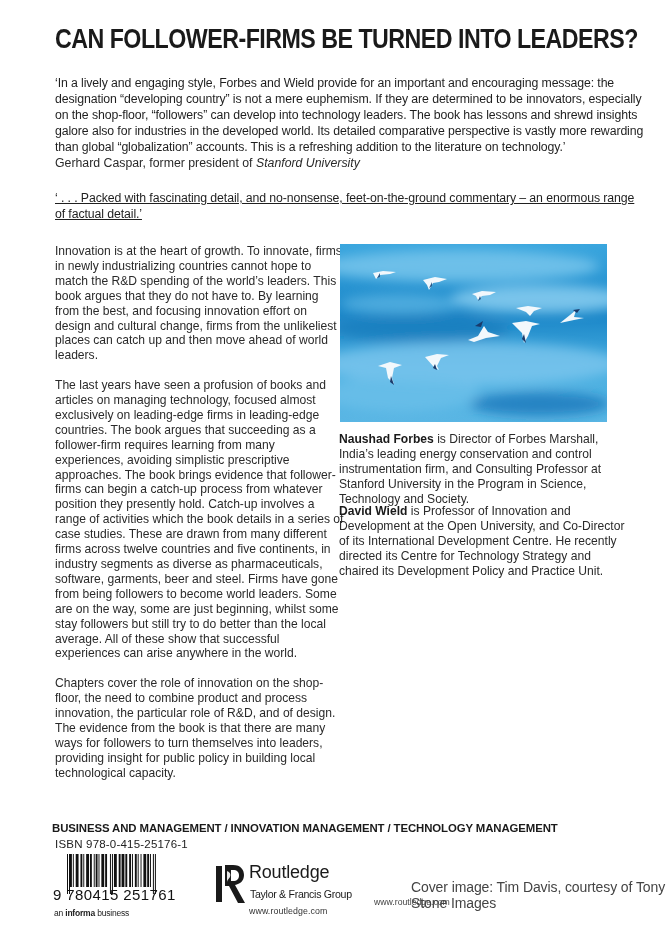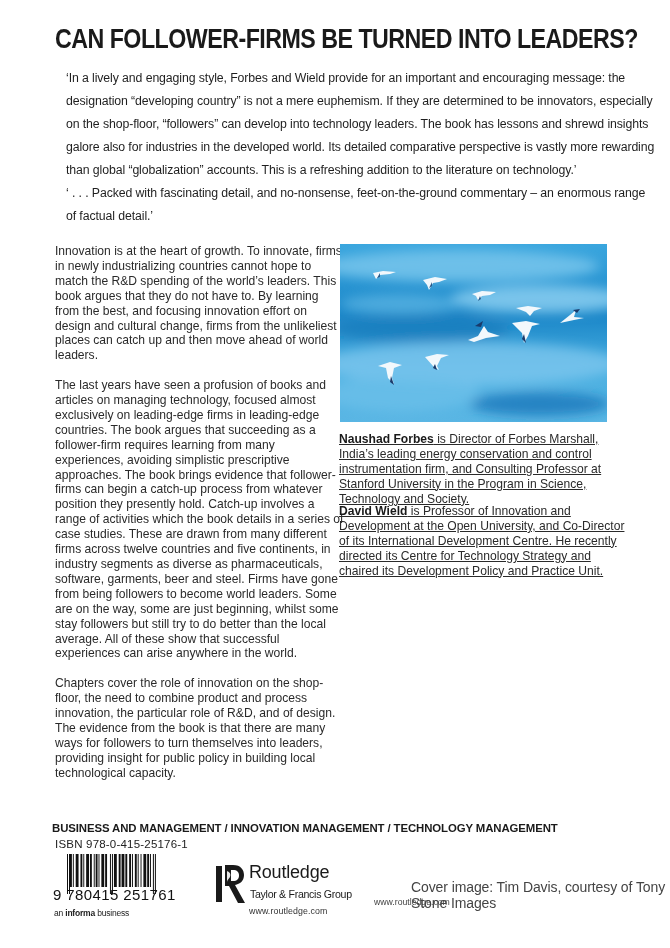--- a/index.html
+++ b/index.html
@@ -7,37 +7,37 @@
     body { position: relative; font-family: "Liberation Sans", sans-serif; color: #1c1c1c; }
 
     .title {
       position: absolute; left: 55px; top: 24px;
       font-family: "Liberation Sans", sans-serif;
       font-weight: bold; font-size: 27px; letter-spacing: -0.6px;
       transform: scaleX(0.86); transform-origin: left top;
       white-space: nowrap; color: #1a1a1a;
     }
 
-    .quote { position: absolute; left: 66px; width: 590px; font-size: 12.3px; line-height: 23px; color: #1f1f1f; }
+    .quote { position: absolute; left: 55px; width: 590px; font-size: 12.3px; line-height: 16px; color: #1f1f1f; margin-top: 8px; }
     .quote .q-text { letter-spacing: -0.1px; }
     .quote .q-attr { font-size: 12.3px; color: #2a2a2a; }
     .quote .q-attr i { font-style: italic; }
     .quote1 { top: 67px; }
-    .quote2 { top: 182px; }
+    .quote2 { top: 182px; text-decoration: underline; }
 
     .left-col { position: absolute; left: 55px; top: 244px; width: 290px; font-size: 12.1px; line-height: 14.9px; color: #2a2a2a; }
     .left-col p { margin-bottom: 14.9px; }
 
     .cover-image {
       position: absolute; left: 340px; top: 244px; width: 267px; height: 178px;
       overflow: hidden;
     }
     .cover-image svg { display: block; }
 
-    .bio { position: absolute; left: 339px; width: 292px; font-size: 12.1px; line-height: 14.9px; color: #2a2a2a; text-decoration: underline; }
+    .bio { position: absolute; left: 339px; width: 292px; font-size: 12.1px; line-height: 14.9px; color: #2a2a2a; }
     .bio b { color: #1a1a1a; }
     .bio1 { top: 432px; }
     .bio2 { top: 504px; }
 
     .subjects {
       position: absolute; left: 52px; top: 822px;
       font-weight: bold; font-size: 11.4px; letter-spacing: -0.1px; color: #1a1a1a;
       white-space: nowrap;
     }
 
@@ -55,20 +55,21 @@
     .credit { position: absolute; left: 390px; top: 879px; font-size: 14px; color: #444; letter-spacing: -0.1px; margin-left: 21px; }
     .credit-url { position: absolute; left: 374px; top: 897px; font-size: 8.7px; color: #444; }
   </style>
 </head>
 <body>
 
 <div class="title">CAN FOLLOWER-FIRMS BE TURNED INTO LEADERS?</div>
 
 <div class="quote quote1">
   <div class="q-text">‘In a lively and engaging style, Forbes and Wield provide for an important and encouraging message: the designation “developing country” is not a mere euphemism. If they are determined to be innovators, especially on the shop-floor, “followers” can develop into technology leaders. The book has lessons and shrewd insights galore also for industries in the developed world. Its detailed comparative perspective is vastly more rewarding than global “globalization” accounts. This is a refreshing addition to the literature on technology.’</div>
+  <div class="q-attr"><span>Gerhard Caspar, former president of </span><i>Stanford University</i></div>
 </div>
 
 <div class="quote quote2">
   <div class="q-text">‘ . . . Packed with fascinating detail, and no-nonsense, feet-on-the-ground commentary – an enormous range of factual detail.’</div>
 </div>
 
 <div class="left-col">
   <p>Innovation is at the heart of growth. To innovate, firms in newly industrializing countries cannot hope to match the R&amp;D spending of the world’s leaders. This book argues that they do not have to. By learning from the best, and focusing innovation effort on design and cultural change, firms from the unlikeliest places can catch up and then move ahead of world leaders.</p>
   <p>The last years have seen a profusion of books and articles on managing technology, focused almost exclusively on leading-edge firms in leading-edge countries. The book argues that succeeding as a follower-firm requires learning from many experiences, avoiding simplistic prescriptive approaches. The book brings evidence that follower-firms can begin a catch-up process from whatever position they presently hold. Catch-up involves a range of activities which the book details in a series of case studies. These are drawn from many different firms across twelve countries and five continents, in industry segments as diverse as pharmaceuticals, software, garments, beer and steel. Firms have gone from being followers to become world leaders. Some are on the way, some are just beginning, whilst some stay followers but still try to do better than the local average. All of these show that successful experiences can arise anywhere in the world.</p>
   <p>Chapters cover the role of innovation on the shop-floor, the need to combine product and process innovation, the particular role of R&amp;D, and of design. The evidence from the book is that there are many ways for followers to turn themselves into leaders, providing insight for public policy in building local technological capacity.</p>

